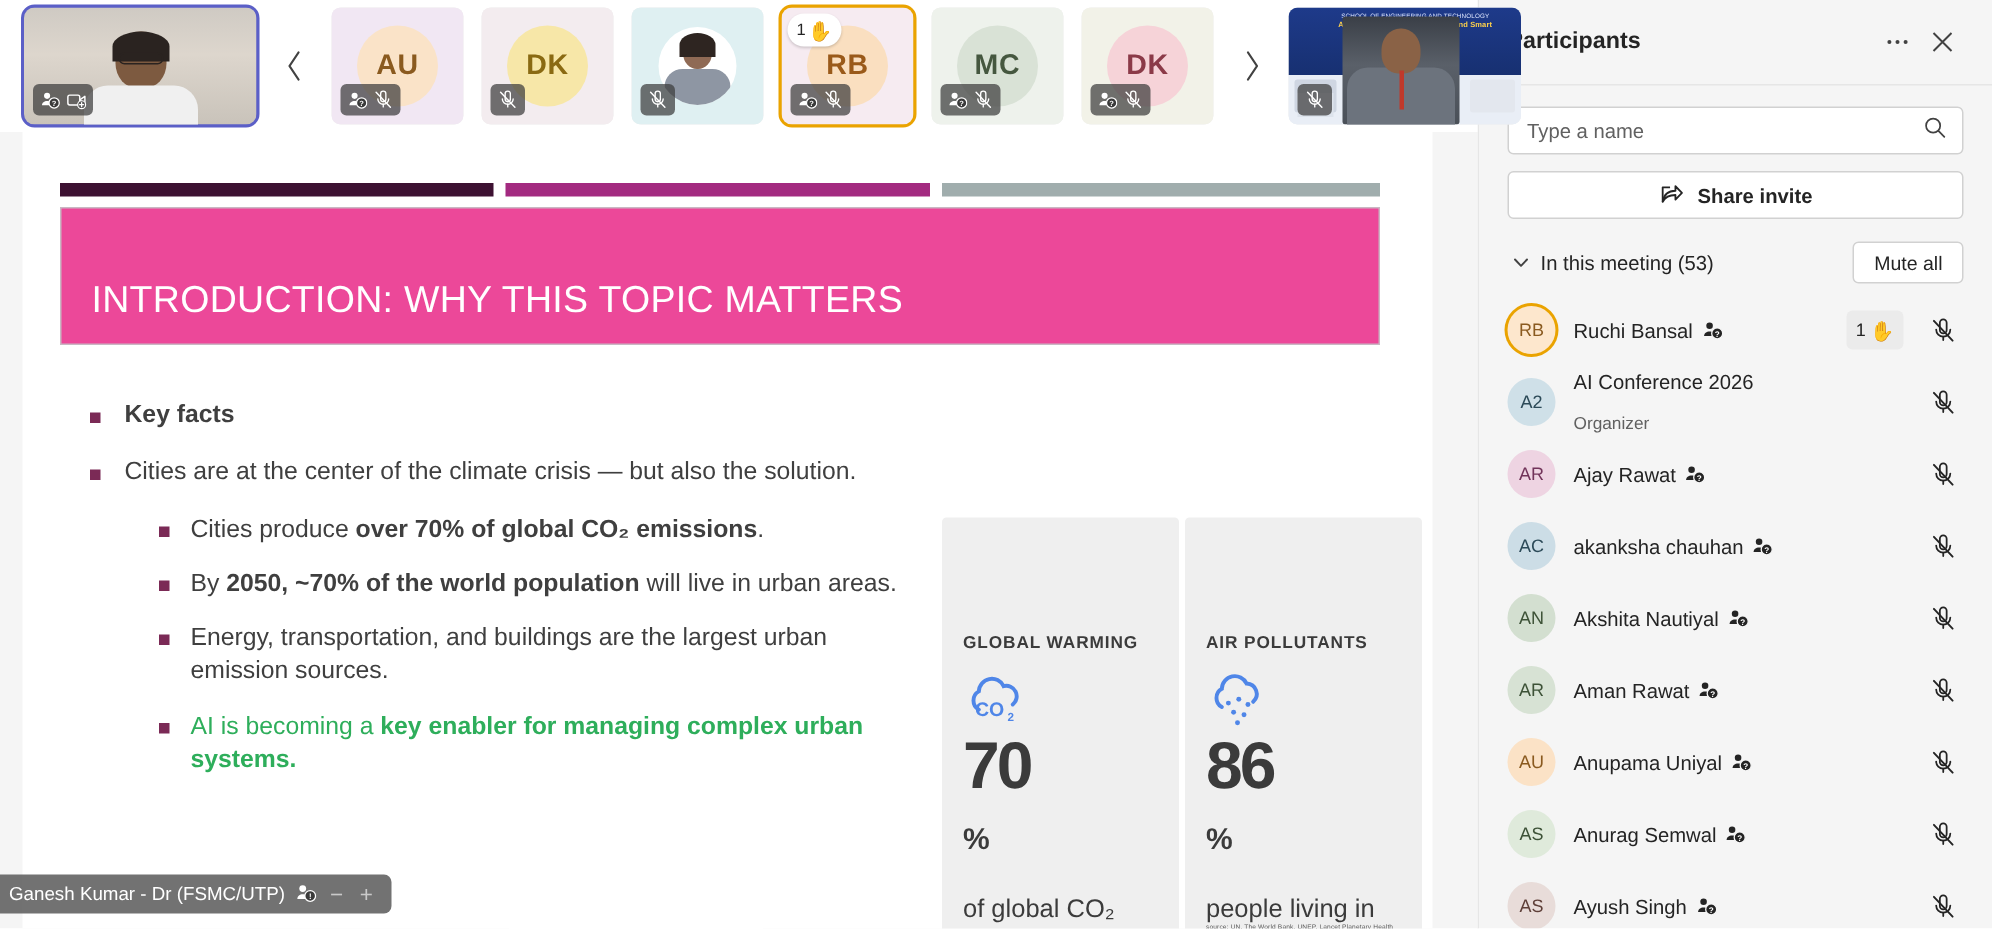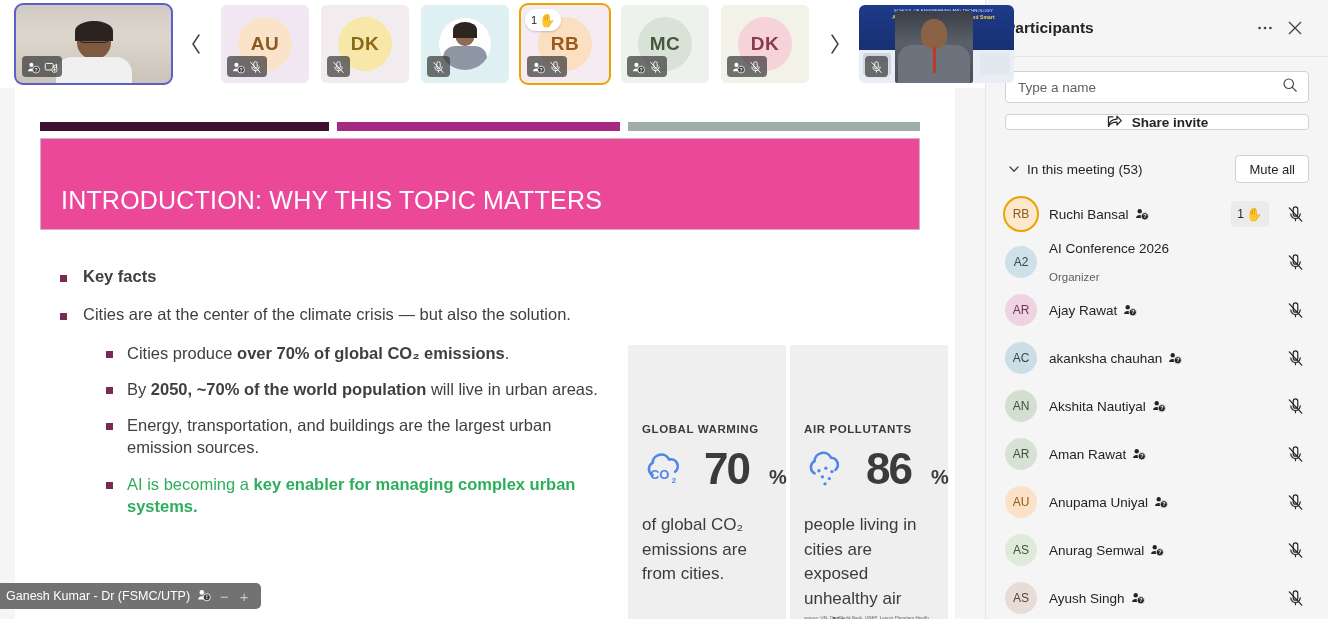--- a/index.html
+++ b/index.html
@@ -153,21 +153,21 @@
     width: 158px; height: 296px;
     background: #efefef;
     border-radius: 3px;
     position: relative;
     padding: 78px 14px 0 14px;
   }
   .icard .cap {
     font-size: 11.5px; font-weight: bold; color: #3b3b3b;
     letter-spacing: .6px;
   }
-  .icard .bigrow { display: flex; align-items: center; gap: 20px; margin-top: 12px; }
+  .icard .bigrow { display: flex; align-items: flex-start; gap: 0; margin-top: 12px; flex-direction: column; }
   .icard .num { font-size: 44px; font-weight: bold; color: #3b3b3b; letter-spacing: -2px; line-height: 1; }
   .icard .pct { font-size: 20px; font-weight: bold; color: #3b3b3b; margin-top: 16px; }
   .icard .desc { margin-top: 22px; font-size: 17px; line-height: 1.45; color: #3b3b3b; }
   .icard .src { position: absolute; left: 14px; right: 8px; bottom: 16px; font-size: 4.4px; color: #5a5a5a; letter-spacing: .1px; }
   .cloud-ico { width: 42px; height: 40px; flex: 0 0 42px; }
 
   
   #namepill {
     position: absolute; left: -8px; bottom: 10px;
     height: 26px; padding: 0 10px 0 14px;
@@ -205,26 +205,26 @@
     margin-bottom: 11px;
   }
   .search-wrap input {
     flex: 1 1 auto; border: none; outline: none;
     font-family: "Liberation Sans", sans-serif;
     font-size: 13.5px; color: #242424; background: transparent;
   }
   .search-wrap input::placeholder { color: #616161; }
 
   .share-btn {
-    height: 16px; width: 100%;
+    height: 32px; width: 100%;
     background: #ffffff; border: 1px solid #d1d1d1; border-radius: 4px;
     display: flex; align-items: center; justify-content: center; gap: 9px;
     font-size: 13.5px; font-weight: bold; color: #242424;
     cursor: pointer;
-    margin-bottom: 24px;
+    margin-bottom: 14px;
   }
 
   .section-row { display: flex; align-items: center; height: 30px; margin-bottom: 6px; }
   .chev { width: 18px; color: #424242; display:flex; align-items:center; justify-content:center; cursor:pointer;}
   .section-label { font-size: 13.5px; color: #242424; flex: 1 1 auto; padding-left: 4px; }
   .mute-all {
     height: 28px; padding: 0 13px;
     background: #ffffff; border: 1px solid #d1d1d1; border-radius: 4px;
     font-size: 13px; color: #242424; cursor: pointer;
     font-family: "Liberation Sans", sans-serif;

